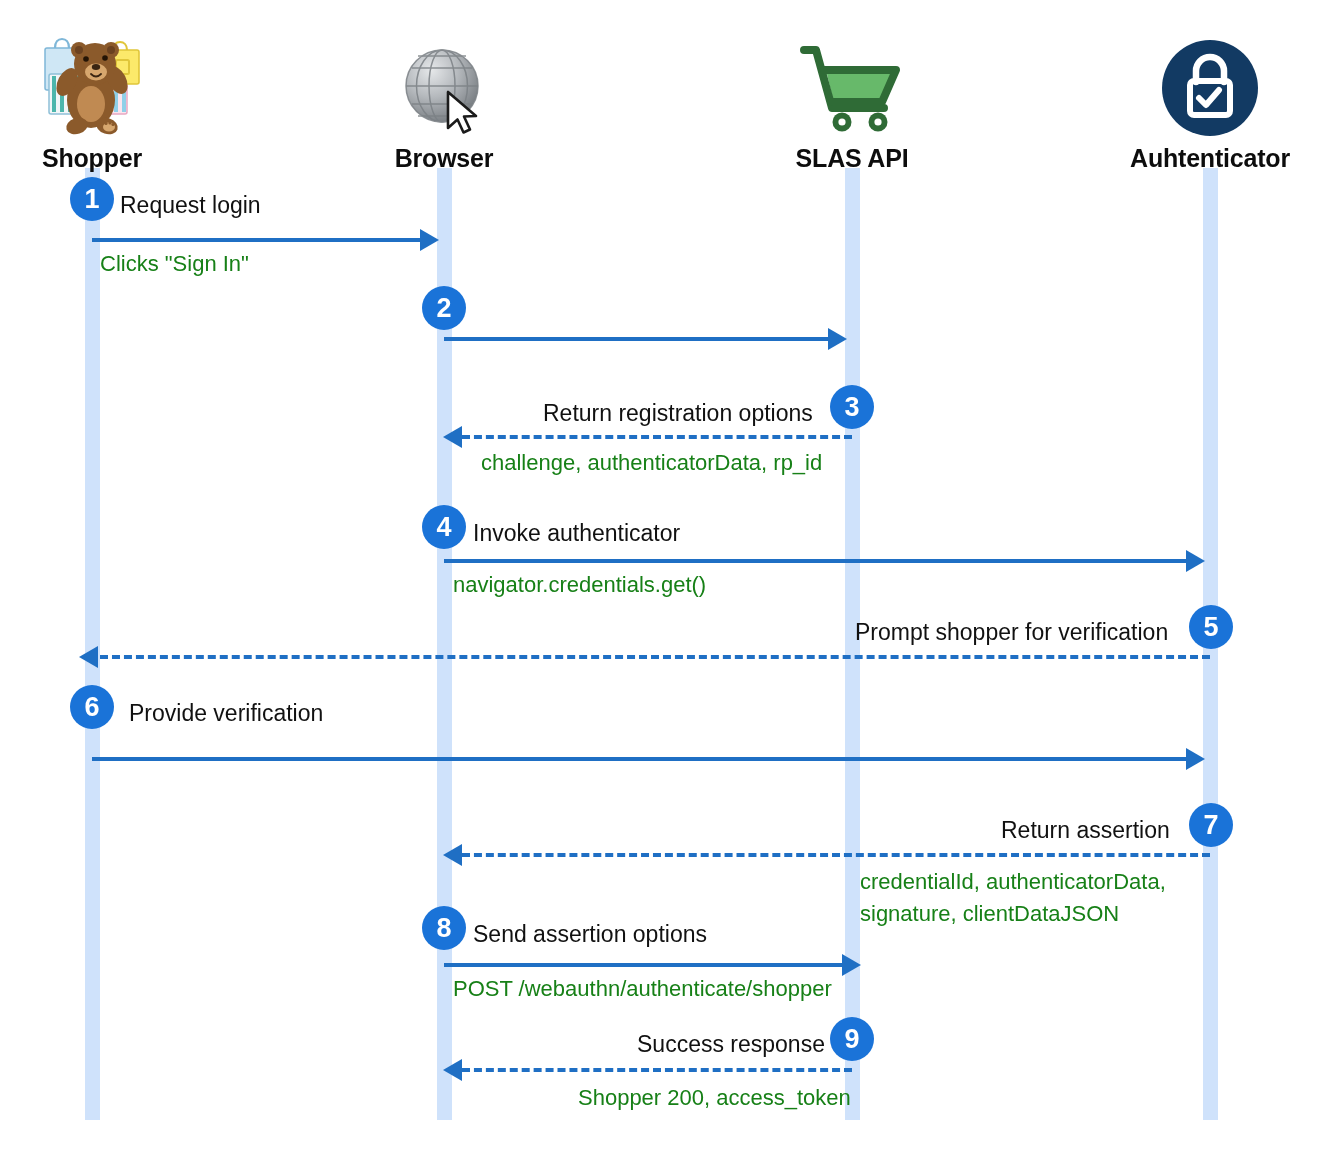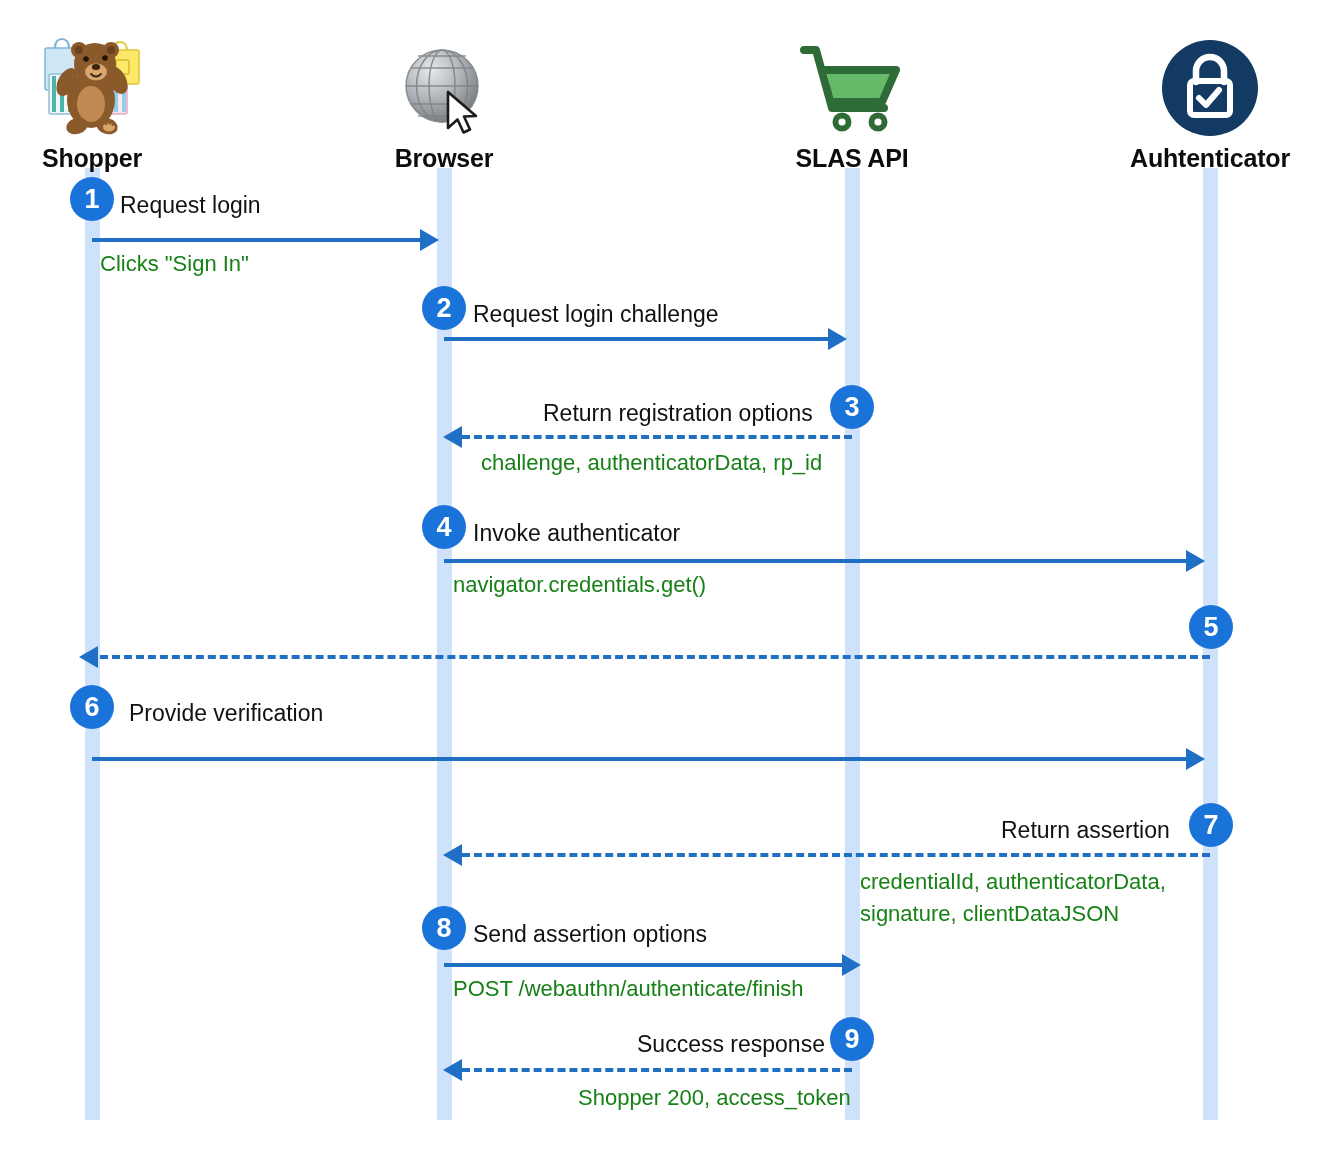--- a/index.html
+++ b/index.html
@@ -237,57 +237,57 @@
     <div class="actor-label">Auhtenticator</div>
   </div>
 
   <div class="badge" style="left:70px; top:177px">1</div>
   <div class="msg-label" style="left:120px; top:192px">Request login</div>
   <div class="msg-line" style="left:92px; top:238px; width:330px"></div>
   <div class="arrowhead right" style="left:420px; top:229px"></div>
   <div class="msg-note" style="left:100px; top:248px">Clicks "Sign In"</div>
 
   <div class="badge" style="left:422px; top:286px">2</div>
-  <div class="msg-label" style="left:473px; top:301px">Request login challenge</div>
   <div class="msg-line" style="left:444px; top:337px; width:386px"></div>
   <div class="arrowhead right" style="left:828px; top:328px"></div>
 
   <div class="badge" style="left:830px; top:385px">3</div>
   <div class="msg-label" style="left:543px; top:400px">Return registration options</div>
   <div class="msg-line dashed" style="left:462px; top:435px; width:390px"></div>
   <div class="arrowhead left" style="left:443px; top:426px"></div>
   <div class="msg-note" style="left:481px; top:447px">challenge, authenticatorData, rp_id</div>
 
   <div class="badge" style="left:422px; top:505px">4</div>
   <div class="msg-label" style="left:473px; top:520px">Invoke authenticator</div>
   <div class="msg-line" style="left:444px; top:559px; width:744px"></div>
   <div class="arrowhead right" style="left:1186px; top:550px"></div>
   <div class="msg-note" style="left:453px; top:569px">navigator.credentials.get()</div>
 
   <div class="badge" style="left:1189px; top:605px">5</div>
+  <div class="msg-label" style="left:855px; top:619px">Prompt shopper for verification</div>
   <div class="msg-line dashed" style="left:100px; top:655px; width:1110px"></div>
   <div class="arrowhead left" style="left:79px; top:646px"></div>
 
   <div class="badge" style="left:70px; top:685px">6</div>
   <div class="msg-label" style="left:129px; top:700px">Provide verification</div>
   <div class="msg-line" style="left:92px; top:757px; width:1096px"></div>
   <div class="arrowhead right" style="left:1186px; top:748px"></div>
 
   <div class="badge" style="left:1189px; top:803px">7</div>
   <div class="msg-label" style="left:1001px; top:817px">Return assertion</div>
   <div class="msg-line dashed" style="left:462px; top:853px; width:748px"></div>
   <div class="arrowhead left" style="left:443px; top:844px"></div>
   <div class="msg-note" style="left:860px; top:898px">signature, clientDataJSON</div>
   <div class="msg-note" style="left:860px; top:866px">credentialId, authenticatorData,</div>
 
   <div class="badge" style="left:422px; top:906px">8</div>
   <div class="msg-label" style="left:473px; top:921px">Send assertion options</div>
   <div class="msg-line" style="left:444px; top:963px; width:400px"></div>
   <div class="arrowhead right" style="left:842px; top:954px"></div>
-  <div class="msg-note" style="left:453px; top:973px">POST /webauthn/authenticate/finish</div>
+  <div class="msg-note" style="left:453px; top:973px">POST /webauthn/authenticate/shopper</div>
 
   <div class="badge" style="left:830px; top:1017px">9</div>
   <div class="msg-label" style="left:637px; top:1031px">Success response</div>
   <div class="msg-line dashed" style="left:462px; top:1068px; width:390px"></div>
   <div class="arrowhead left" style="left:443px; top:1059px"></div>
   <div class="msg-note" style="left:578px; top:1082px">Shopper 200, access_token</div>
 
 </div>
 
 </body></html>

